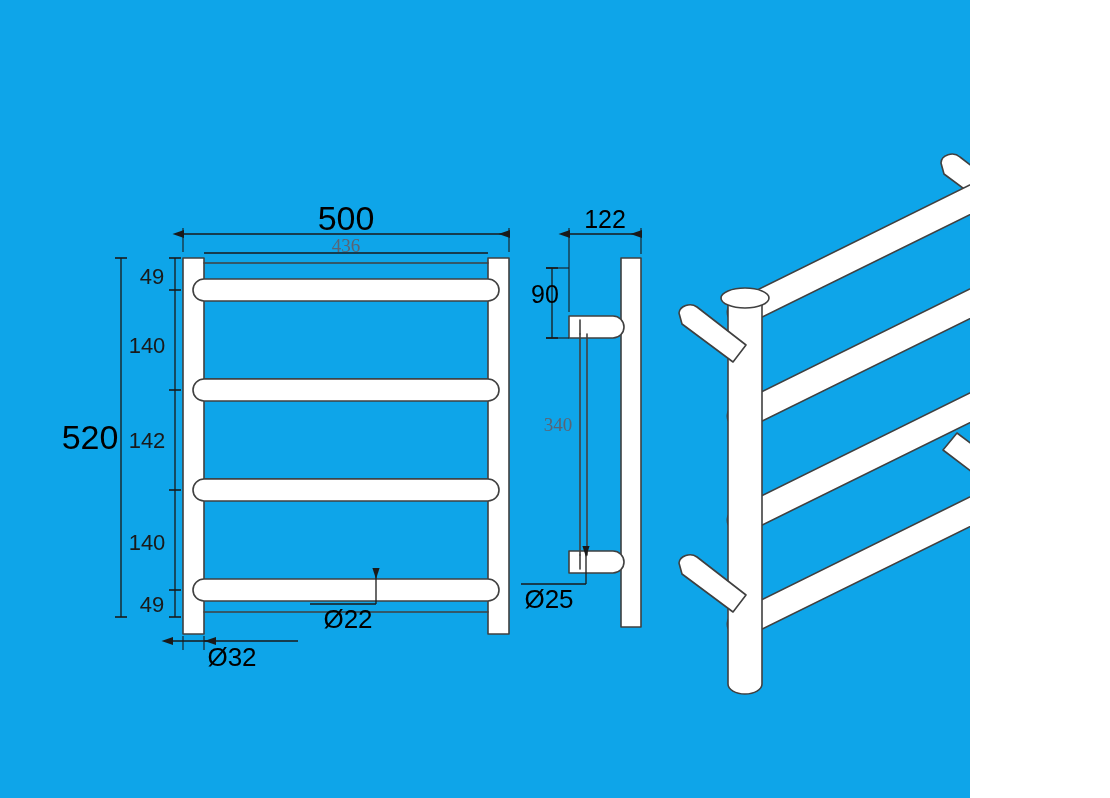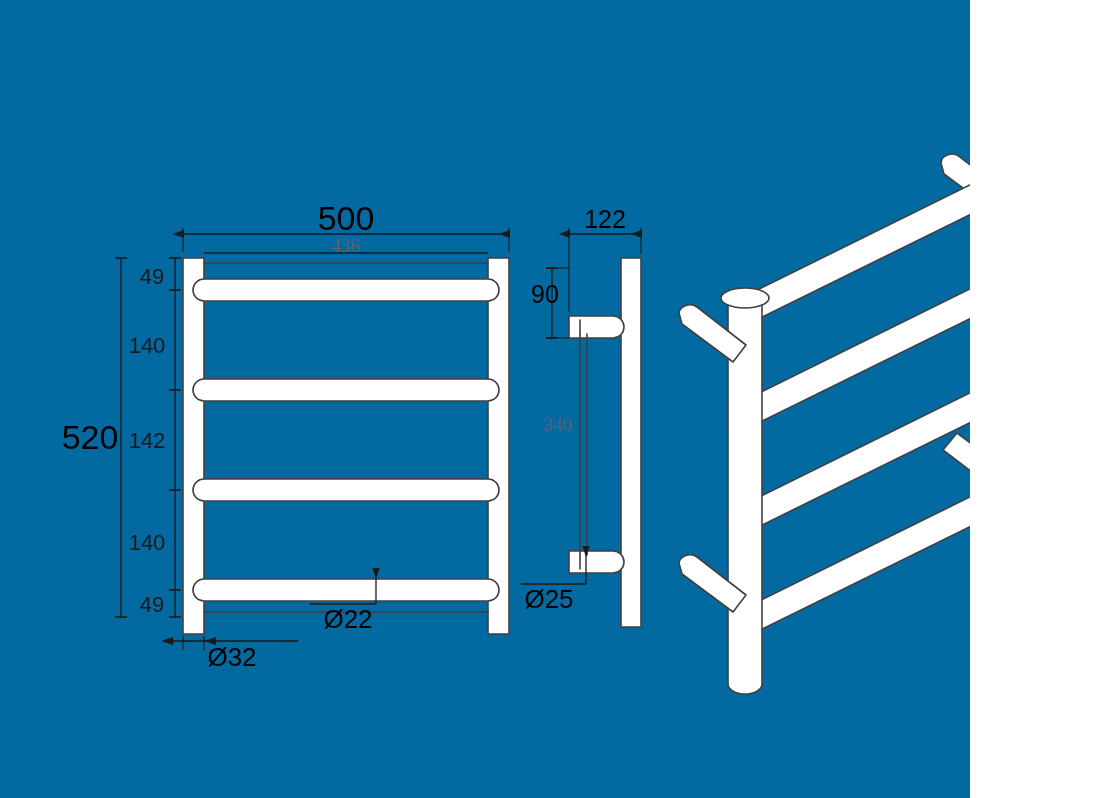--- a/index.html
+++ b/index.html
@@ -8,21 +8,21 @@
     padding: 0;
     background: #ffffff;
   }
   body {
     font-family: "Liberation Sans", sans-serif;
   }
   #sheet {
     position: relative;
     width: 970px;
     height: 798px;
-    background: #0369a1;
+    background: #0ea5e9;
     overflow: hidden;
   }
   #drawing-svg {
     position: absolute;
     left: 0;
     top: 0;
     width: 1110px;
     height: 798px;
   }
   .dim-text-major {

